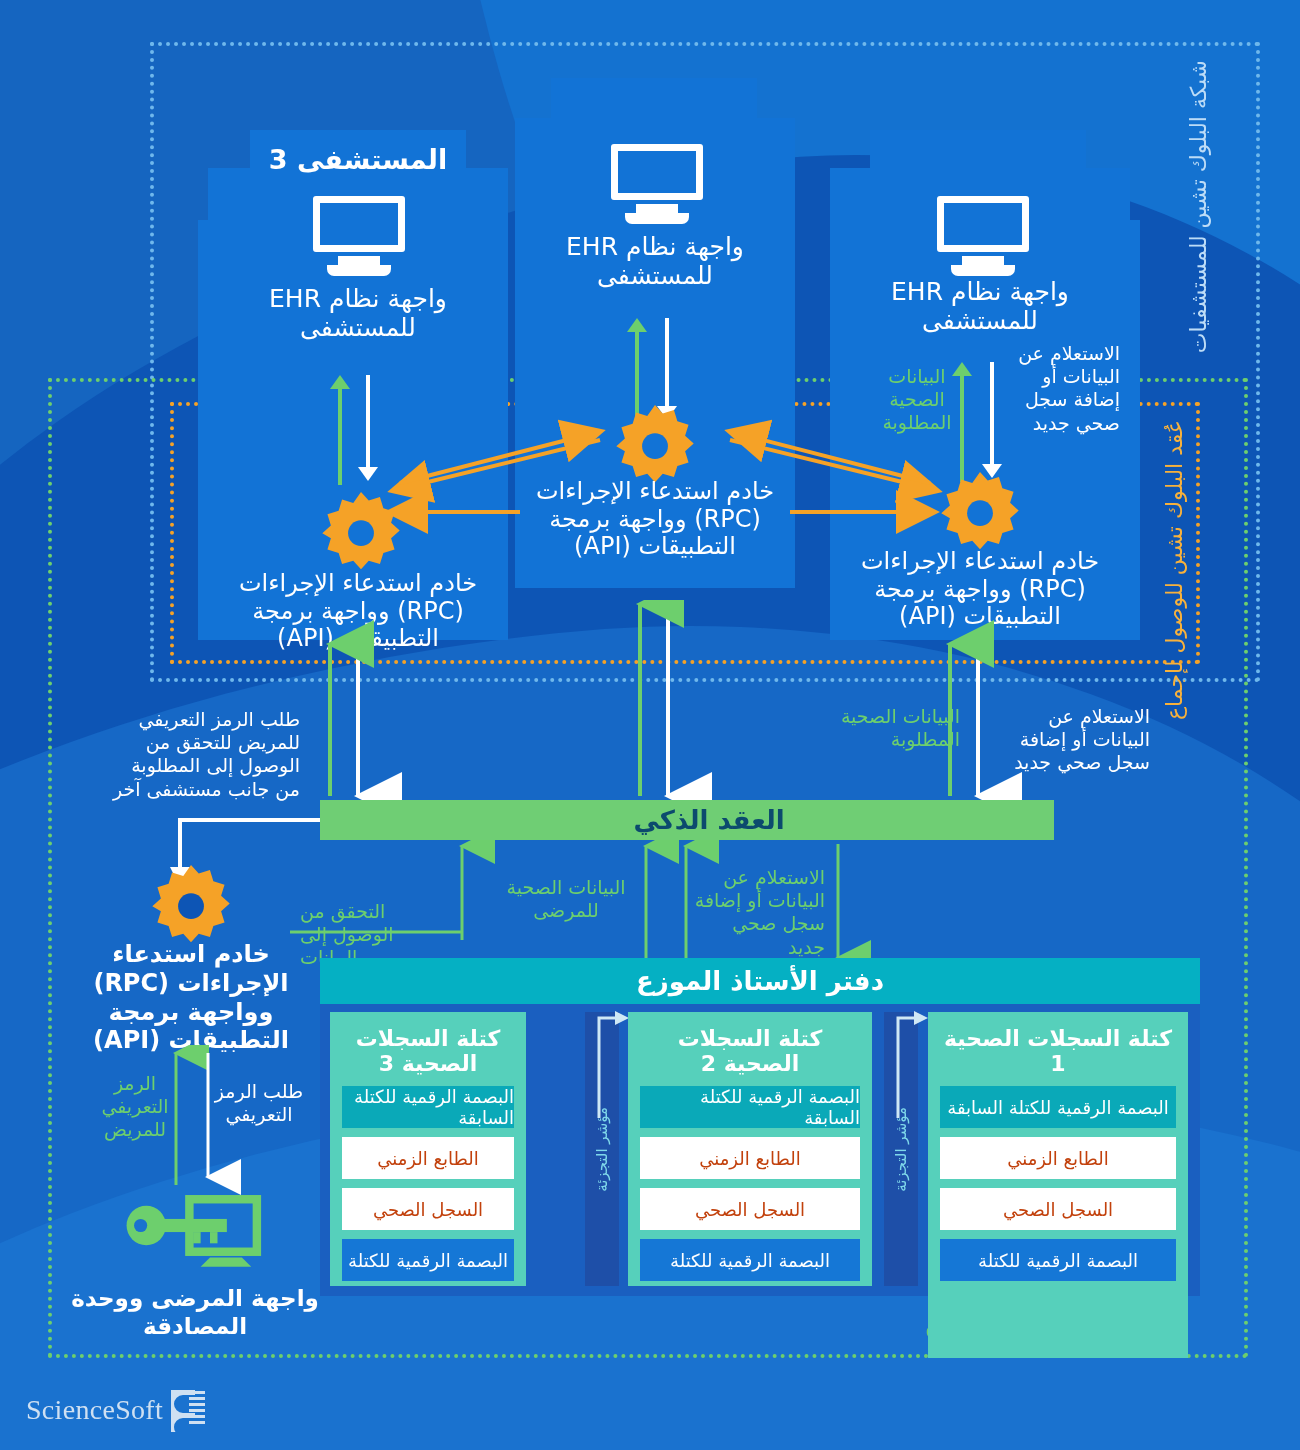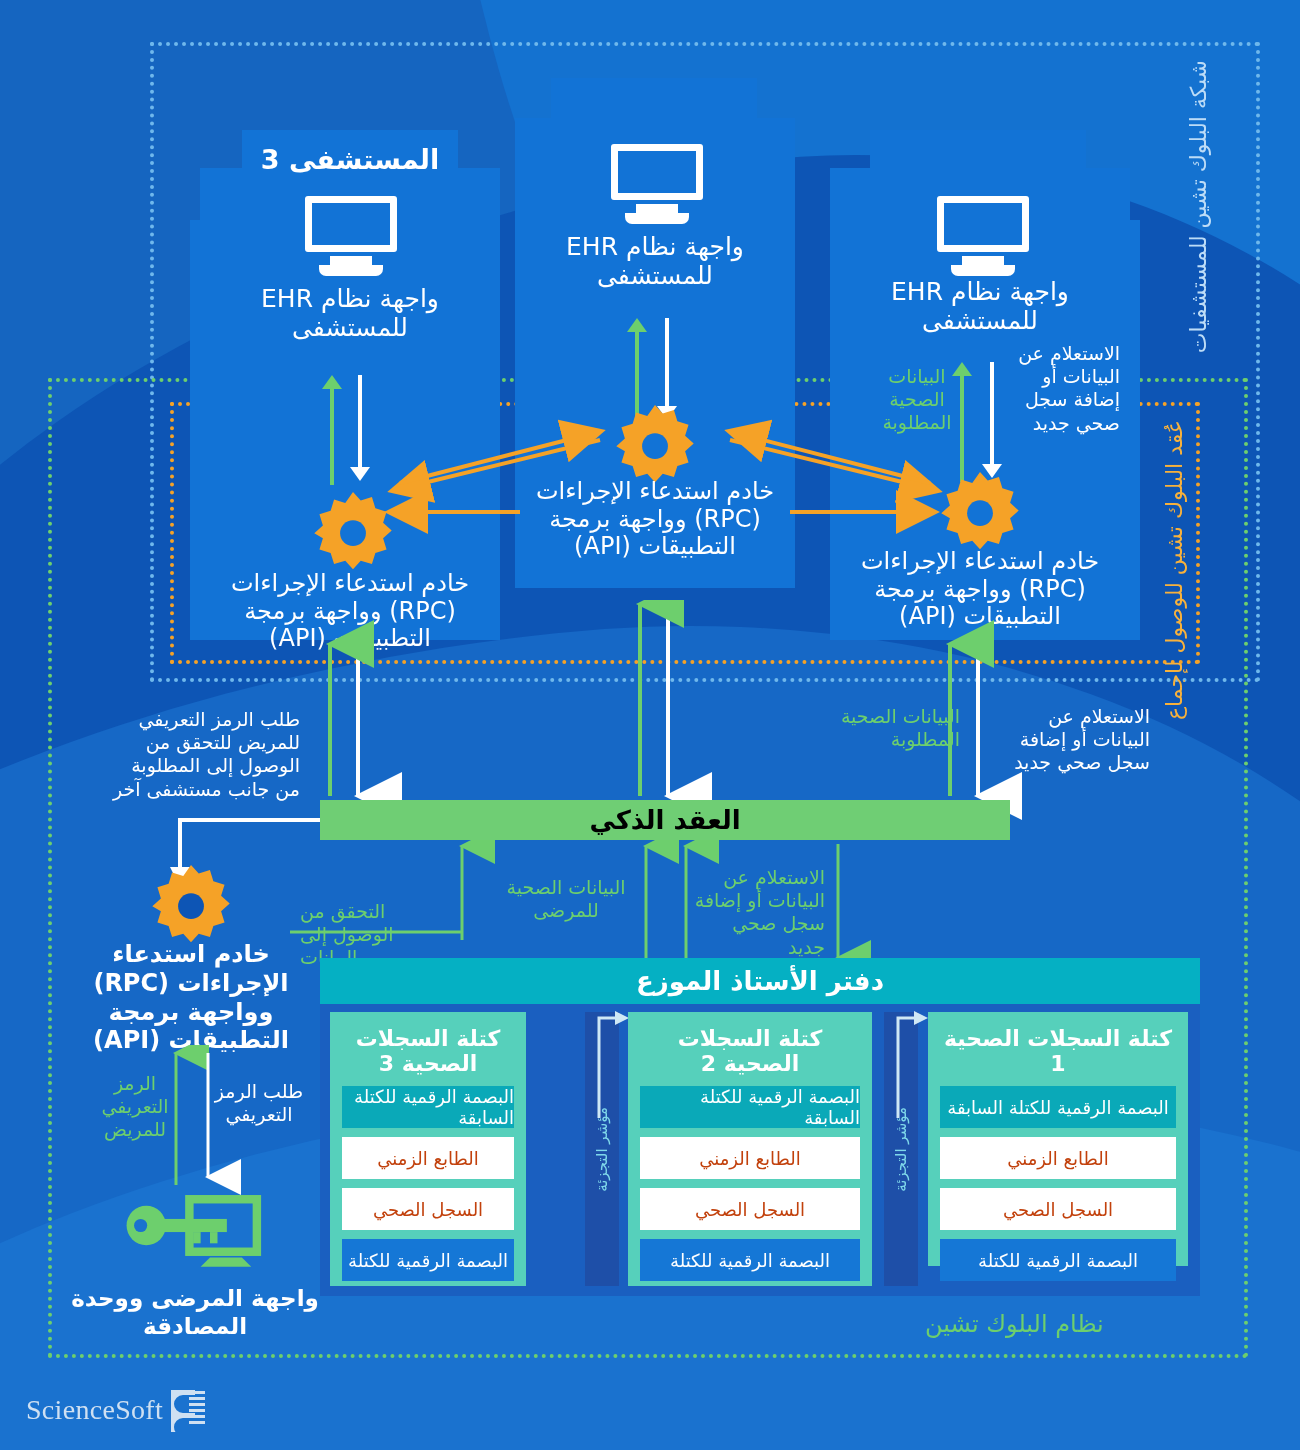--- a/index.html
+++ b/index.html
@@ -86,21 +86,21 @@
   .vline{position:absolute;width:4px;left:0;top:0;}
   .vhead{position:absolute;left:-8px;width:0;height:0;border-left:10px solid transparent;border-right:10px solid transparent;}
 
   .note{position:absolute;font-size:19px;line-height:1.22;}
   .note.green{color:#6dcf6d;}
   .note.white{color:#ffffff;}
 
   
   .bar{position:absolute;display:flex;align-items:center;justify-content:center;
        font-size:26px;font-weight:bold;color:#fff;}
-  .bar-smart{background:#6fce74;color:#000000;}
+  .bar-smart{background:#6fce74;color:#0c4a6e;padding-left:44px;}
   .bar-ledger{background:#05b0c3;color:#fff;}
 
   
   .block{position:absolute;background:#56d0bb;box-sizing:border-box;padding:10px 12px 12px;}
   .block-title{text-align:center;font-size:22px;color:#ffffff;font-weight:bold;margin:4px 0 10px;}
   .row{height:42px;display:flex;align-items:center;justify-content:center;
        font-size:18px;margin-bottom:9px;}
   .row-prevhash{background:#0aa9b8;color:#fff;}
   .row-white{background:#ffffff;color:#c2410c;}
   .row-hash{background:#1577d6;color:#fff;margin-bottom:0;}
@@ -130,21 +130,21 @@
 </div>
 
 <div class="frame frame-hospitals"></div>
 <div class="frame frame-consensus"></div>
 <div class="frame frame-blockchain"></div>
 
 <div class="frame-label label-hospitals">شبكة البلوك تشين للمستشفيات</div>
 <div class="frame-label label-consensus">عُقد البلوك تشين للوصول لإجماع</div>
 <div class="frame-label label-blockchain">نظام البلوك تشين</div>
 
-<div class="hospital" style="left:200px;top:130px;width:300px;height:510px;">
+<div class="hospital" style="left:208px;top:130px;width:300px;height:510px;">
   <div class="h-body" style="left:42px;top:0;width:216px;height:38px;"></div>
   <div class="h-body" style="left:0;top:38px;width:300px;height:472px;"></div>
   <div class="h-body" style="left:-10px;top:90px;width:20px;height:420px;"></div>
 
   <div class="h-title" style="top:14px;">المستشفى 3</div>
 
   <div class="monitor" style="left:105px;top:66px;width:92px;height:78px;">
     <div class="screen"></div>
       <div class="neck"></div>
       <div class="base"></div>
@@ -383,21 +383,21 @@
 </div>
 
 <div class="pointer-strip" style="left:884px;top:1012px;width:34px;height:274px;">
   <span>مؤشر التجزئة</span>
 </div>
 <svg style="position:absolute;left:884px;top:1008px;width:48px;height:120px;" viewBox="0 0 48 120">
   <polyline points="14,110 14,10 34,10" fill="none" stroke="#cfe8f5" stroke-width="3"></polyline>
   <path d="M30,3 L44,10 L30,17 z" fill="#cfe8f5"></path>
 </svg>
 
-<div class="block" style="left:928px;top:1012px;width:260px;height:254px;">
+<div class="block" style="left:928px;top:1012px;width:260px;height:346px;">
   <div class="block-title">كتلة السجلات الصحية 1</div>
   <div class="row row-prevhash">البصمة الرقمية للكتلة السابقة</div>
   <div class="row row-white">الطابع الزمني</div>
   <div class="row row-white">السجل الصحي</div>
   <div class="row row-hash">البصمة الرقمية للكتلة</div>
 </div>
 
 <div class="logo">
   <svg width="40" height="44" viewBox="0 0 40 44" aria-hidden="true">
     <path d="M4 2 h24 v5 h-12 a9 9 0 0 0 0 18 h12 v5 h-12 a9 9 0 0 0 0 18 h-12 z" fill="#cfe0f2"></path>

